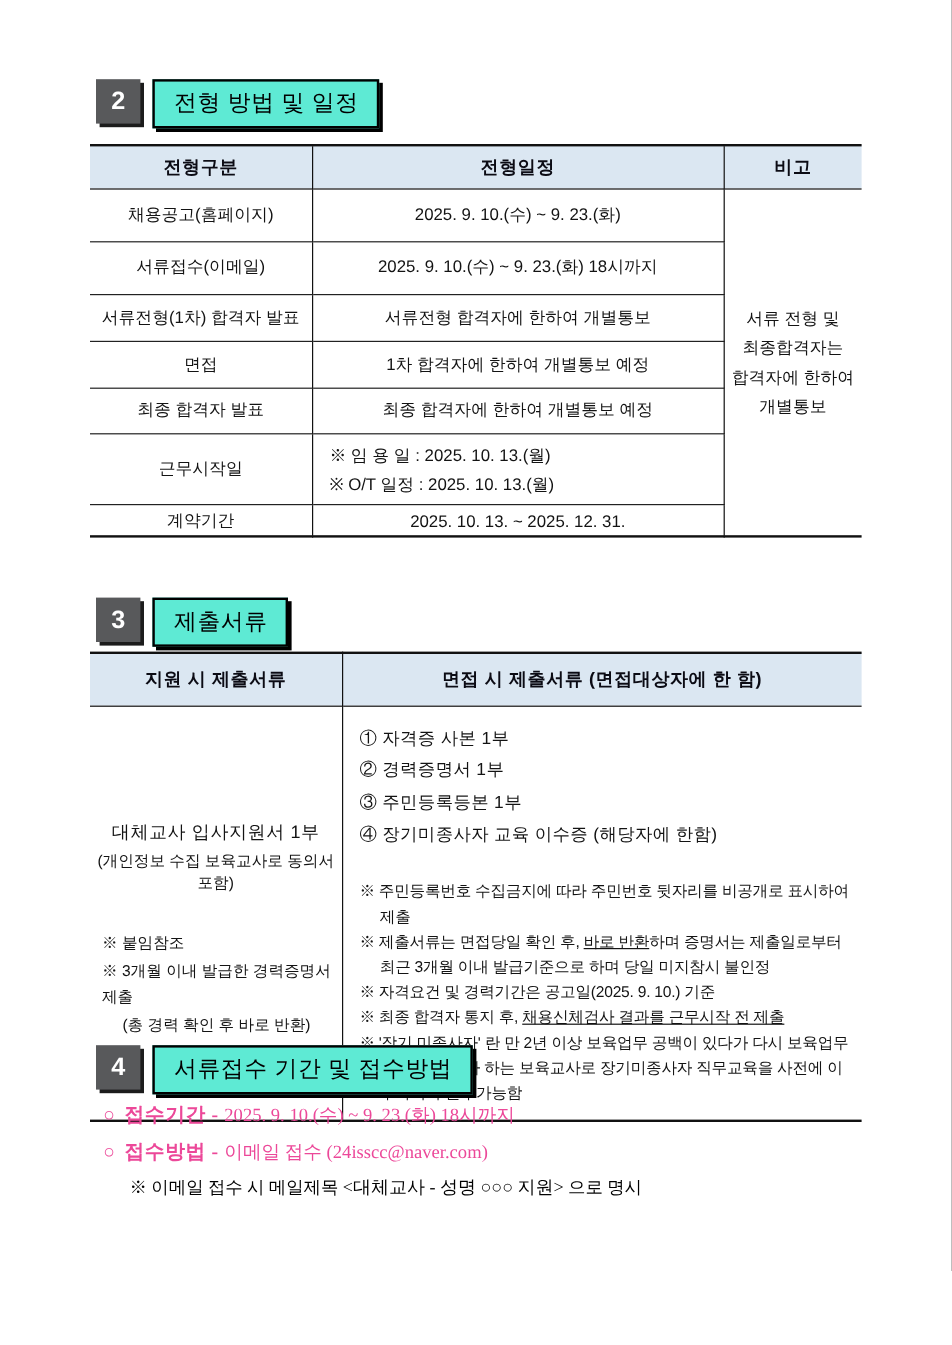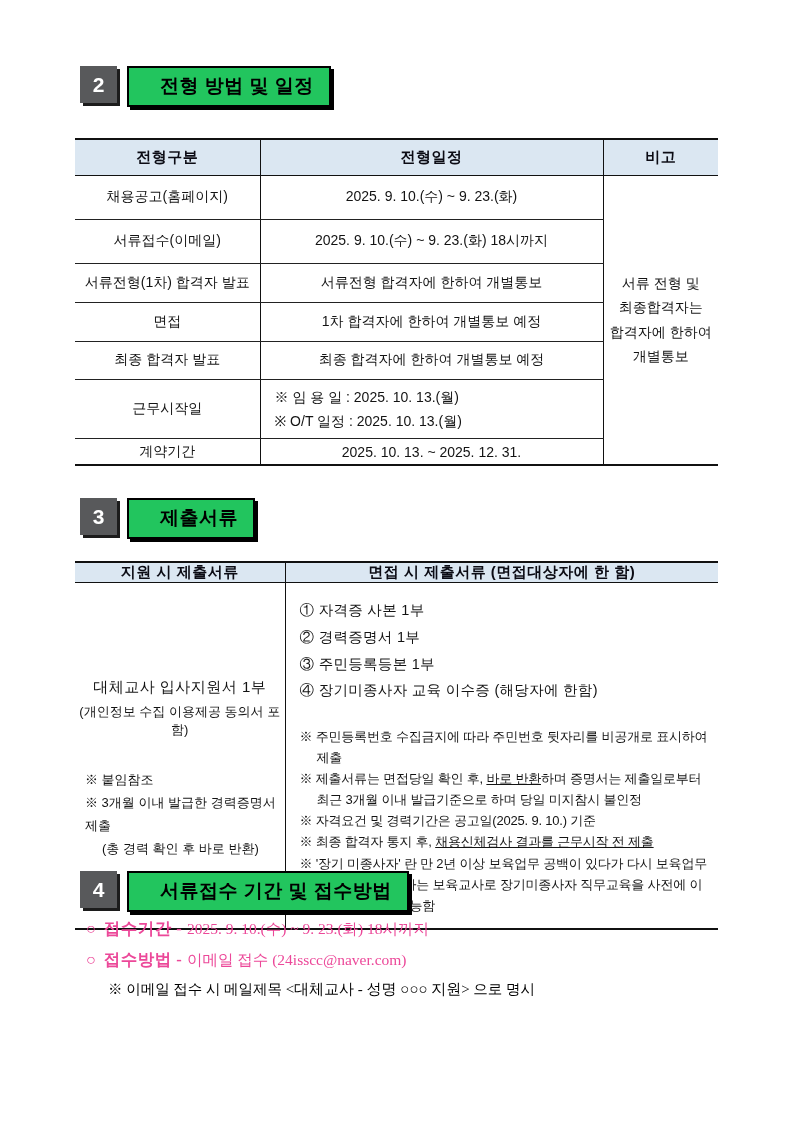--- a/index.html
+++ b/index.html
@@ -10,54 +10,54 @@
     font-family:"Liberation Sans", sans-serif; color:#111;
   }
   
   .sec-head { position:absolute; display:flex; align-items:flex-start; }
   .badge {
     width:37px; height:37px; background:#58595b; color:#fff;
     font-size:21px; font-weight:bold; display:flex; align-items:center; justify-content:center;
     box-shadow:3px 3px 0 #1c1c1c; font-family:"Liberation Sans", sans-serif;
   }
   .titlebox {
-    margin-left:10px; background:#22c55e; border:2px solid #000;
-    box-shadow:3px 3px 0 #000; padding:5px 15px 6px 31px;
-    font-size:19px; font-weight:bold; color:#000; letter-spacing:0.5px;
+    margin-left:10px; background:#5eead4; border:2px solid #000;
+    box-shadow:3px 3px 0 #000; padding:5px 15px 6px 16px;
+    font-size:19px; font-weight:normal; color:#000; letter-spacing:0.5px;
     white-space:nowrap;
   }
   
   table { border-collapse:collapse; table-layout:fixed; }
   .doc-table { position:absolute; left:75px; width:643px; }
   .doc-table th {
     background:#dbe7f2; font-size:15px; font-weight:bold; color:#0b0b14;
     border-bottom:1.5px solid #111; text-align:center; vertical-align:middle;
     letter-spacing:0.5px;
   }
-  .doc-table { border-top:2.5px solid #111; border-bottom:2.5px solid #111;margin-top:18px; }
+  .doc-table { border-top:2.5px solid #111; border-bottom:2.5px solid #111; }
   .doc-table td { font-size:14px; vertical-align:middle; color:#131313; }
   .vline-r { border-right:1.5px solid #111; }
   
   #table1 th { height:36px; }
   #table1 tbody td { border-bottom:1px solid #222; }
   #table1 tbody tr:last-child td { border-bottom:none; }
   #table1 td.remark { border-bottom:none; text-align:center; line-height:1.75; font-size:14px; }
   #table1 tbody tr:nth-child(1) { height:42px; }
   #table1 tbody tr:nth-child(2) { height:42px; }
   #table1 tbody tr:nth-child(3) { height:37px; }
   #table1 tbody tr:nth-child(4) { height:37px; }
   #table1 tbody tr:nth-child(5) { height:37px; }
   #table1 tbody tr:nth-child(6) { height:56px; }
   #table1 tbody tr:nth-child(7) { height:25px; }
   #table1 td.cat { text-align:center; }
   #table1 td.sch.center { text-align:center; }
   #table1 td.sch.left { text-align:left; padding-left:14px; }
   #table1 td.sch.left div { line-height:1.75; }
   
-  #table2 th { height:20px; }
+  #table2 th { height:44px; }
   #table2 td.apply-cell {
     height:235px; text-align:center; padding:3px 4px;
   }
   .apply-title { font-size:15px; font-weight:normal; margin-top:28px; letter-spacing:0.5px; }
   .apply-sub { font-size:13px; margin-top:6px; }
   .apply-notes { margin-top:30px; text-align:left; padding-left:6px; font-size:13px; line-height:1.75; }
   .apply-notes .ind { padding-left:17px; }
   #table2 td.interview-cell { padding:14px 10px 12px 14px; vertical-align:top; }
   .iv-items div { font-size:14.5px; line-height:1.85; letter-spacing:0.3px; }
   .iv-notes { margin-top:22px; }
@@ -162,21 +162,21 @@
     <thead>
       <tr>
         <th class="vline-r">지원 시 제출서류</th>
         <th>면접 시 제출서류 (면접대상자에 한 함)</th>
       </tr>
     </thead>
     <tbody>
       <tr>
         <td class="apply-cell vline-r">
           <div class="apply-title">대체교사 입사지원서 1부</div>
-          <div class="apply-sub">(개인정보 수집 이용제공 동의서 포함)</div>
+          <div class="apply-sub">(개인정보 수집 보육교사로 동의서 포함)</div>
           <div class="apply-notes">
               <div>※ 붙임참조</div>
               <div>※ 3개월 이내 발급한 경력증명서 제출</div>
               <div class="ind">(총 경력 확인 후 바로 반환)</div>
             </div>
         </td>
         <td class="interview-cell">
           <div class="iv-items">
               <div>① 자격증 사본 1부</div>
               <div>② 경력증명서 1부</div>

